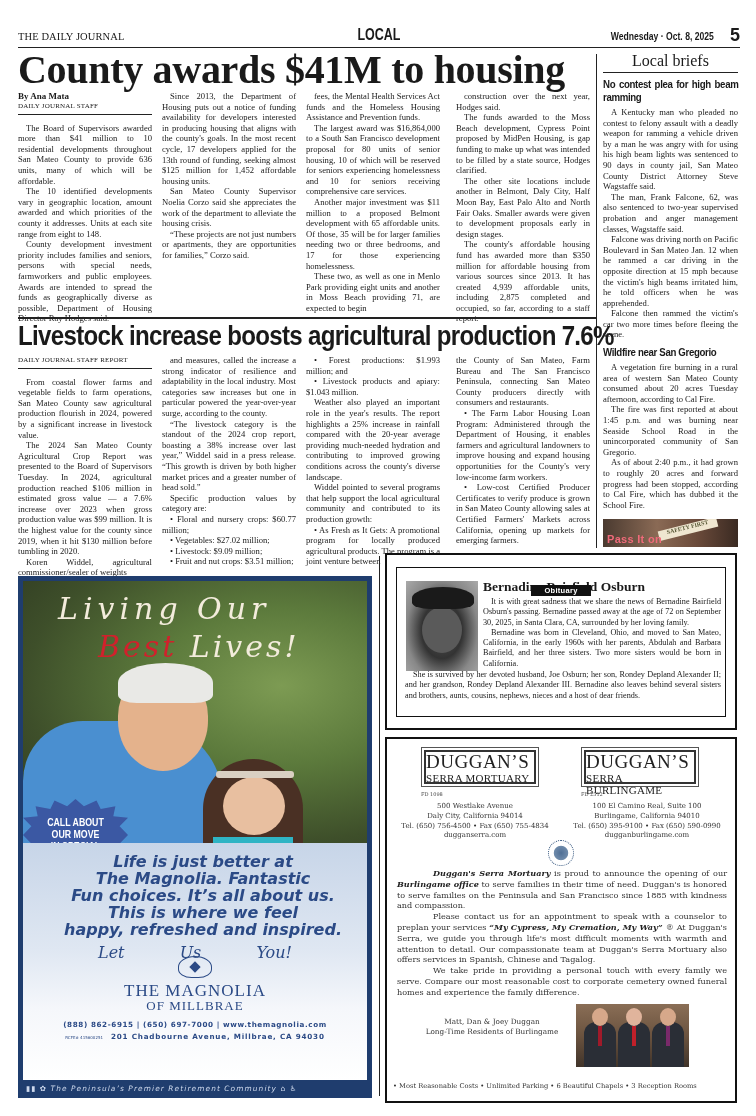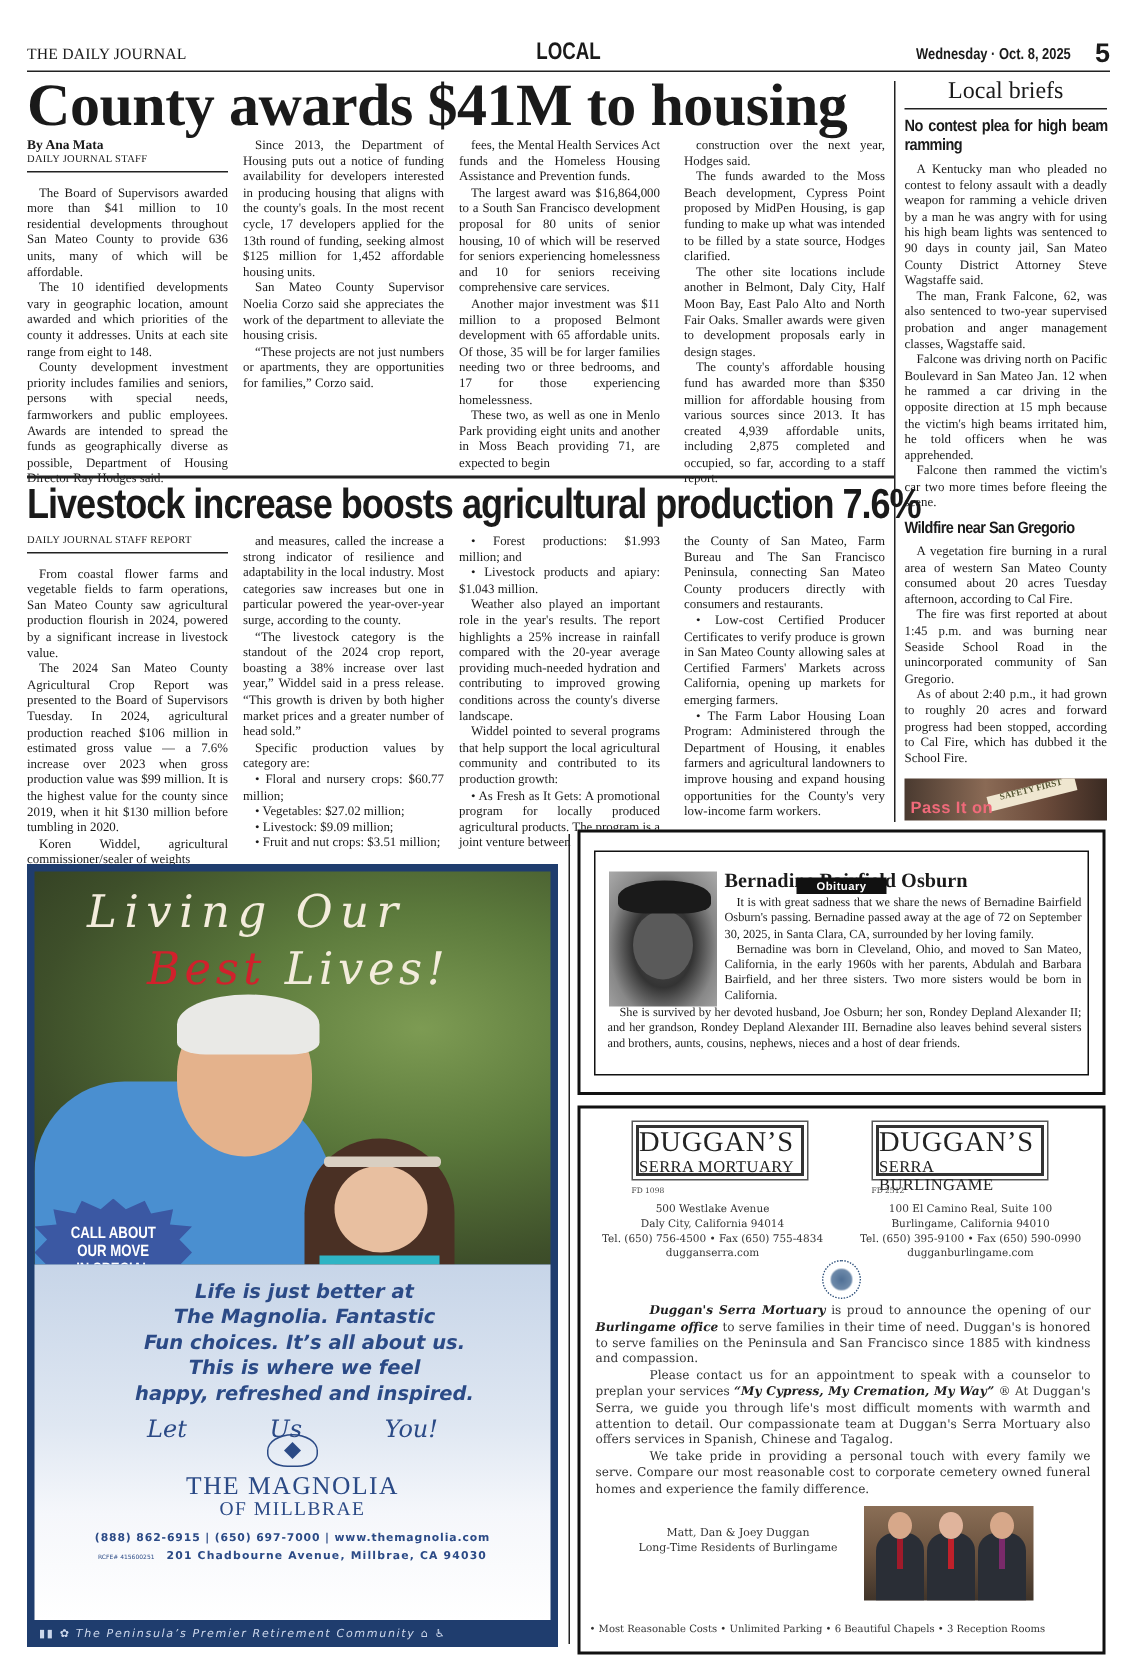--- a/index.html
+++ b/index.html
@@ -52,21 +52,21 @@
   .girl { position: absolute; left: 175px; top: 178px; width: 110px; height: 100px; }
   .girl .hairg { position: absolute; left: 5px; top: 0; width: 100px; height: 100px; background: #4a3024; border-radius: 50% 50% 10% 10%; }
   .girl .face { position: absolute; left: 25px; top: 18px; width: 62px; height: 58px; background: #e8bfa0; border-radius: 50%; }
   .girl .band { position: absolute; left: 18px; top: 12px; width: 78px; height: 7px; background: #d9cfc2; border-radius: 3px; }
   .girl .top { position: absolute; left: 15px; top: 78px; width: 80px; height: 30px; background: #2fb4c4; }
   .starburst { position: absolute; left: 0; top: 218px; width: 105px; height: 72px; background: #3b58a3;
     clip-path: polygon(50% 0%, 58% 10%, 70% 2%, 74% 14%, 88% 10%, 86% 24%, 100% 26%, 92% 38%, 100% 50%, 92% 62%, 100% 74%, 86% 76%, 88% 90%, 74% 86%, 70% 98%, 58% 90%, 50% 100%, 42% 90%, 30% 98%, 26% 86%, 12% 90%, 14% 76%, 0% 74%, 8% 62%, 0% 50%, 8% 38%, 0% 26%, 14% 24%, 12% 10%, 26% 14%, 30% 2%, 42% 10%);
     color: #fff; font-family: "Liberation Sans", sans-serif; font-weight: bold; font-size: 11px; line-height: 12px; text-align: center; padding-top: 17px; }
   .starburst span { display: block; transform: scaleX(0.8); }
   .mag-body { position: absolute; left: 5px; top: 267px; width: 344px; height: 237px; background: linear-gradient(180deg, #c7d5e8 0%, #dfe7f2 45%, #f5f7fb 70%, #ffffff 100%); text-align: center; }
-  .mag-copy { margin-top: 10px; font-family: "DejaVu Sans", sans-serif; font-style: italic; font-weight: bold; font-size: 13px; line-height: 17px; color: #2b4a86; margin-left: 16px; }
+  .mag-copy { margin-top: 10px; font-family: "DejaVu Sans", sans-serif; font-style: italic; font-weight: bold; font-size: 16px; line-height: 17px; color: #2b4a86; margin-left: 16px; }
   .mag-letus { margin-top: 5px; font-family: "DejaVu Serif", serif; font-style: italic; font-size: 16px; color: #2b4a86; word-spacing: 50px; }
   .mag-flower { width: 34px; height: 22px; margin: 0 auto; border: 1px solid #2b4a86; border-radius: 50% 50% 40% 40%; position: relative; top: -6px; }
   .mag-flower::after { content: ""; position: absolute; left: 12px; top: 6px; width: 8px; height: 8px; background: #2b4a86; transform: rotate(45deg); }
   .mag-name { font-family: "Liberation Serif", serif; font-size: 17px; color: #2b4a86; letter-spacing: 1px; line-height: 17px; margin-top: -2px; }
   .mag-sub { font-family: "Liberation Serif", serif; font-size: 13px; color: #2b4a86; letter-spacing: 1px; line-height: 14px; }
   .mag-contact { margin-top: 7px; font-family: "DejaVu Sans", sans-serif; font-weight: bold; font-size: 7.2px; color: #2b4a86; letter-spacing: 0.6px; }
   .mag-addr { margin-top: 3px; font-family: "DejaVu Sans", sans-serif; font-weight: bold; font-size: 7.2px; color: #2b4a86; letter-spacing: 0.8px; }
   .mag-addr small { font-size: 4px; font-weight: normal; margin-right: 8px; letter-spacing: 0; }
   .mag-footer { position: absolute; left: 0; bottom: 0; width: 354px; height: 18px; background: #1f3d6e; color: #cdd8ec; font-family: "DejaVu Sans", sans-serif; font-style: italic; font-size: 7.4px; line-height: 18px; letter-spacing: 1.1px; padding-left: 8px; white-space: nowrap; }
 
@@ -179,22 +179,22 @@
 </div>
 <div class="col" style="left:306px; top:355px; width:134px;">
   <p>• Forest productions: $1.993 million; and</p>
   <p>• Livestock products and apiary: $1.043 million.</p>
   <p>Weather also played an important role in the year's results. The report highlights a 25% increase in rainfall compared with the 20-year average providing much-needed hydration and contributing to improved growing conditions across the county's diverse landscape.</p>
   <p>Widdel pointed to several programs that help support the local agricultural community and contributed to its production growth:</p>
   <p>• As Fresh as It Gets: A promotional program for locally produced agricultural products. The program is a joint venture between</p>
 </div>
 <div class="col" style="left:456px; top:355px; width:134px;">
   <p style="text-indent:0">the County of San Mateo, Farm Bureau and The San Francisco Peninsula, connecting San Mateo County producers directly with consumers and restaurants.</p>
+  <p>• The Farm Labor Housing Loan Program: Administered through the Department of Housing, it enables farmers and agricultural landowners to improve housing and expand housing opportunities for the County's very low-income farm workers.</p>
   <p>• Low-cost Certified Producer Certificates to verify produce is grown in San Mateo County allowing sales at Certified Farmers' Markets across California, opening up markets for emerging farmers.</p>
-  <p>• The Farm Labor Housing Loan Program: Administered through the Department of Housing, it enables farmers and agricultural landowners to improve housing and expand housing opportunities for the County's very low-income farm workers.</p>
 </div>
 
 <div class="abs mag">
   <div class="mag-photo">
     <div class="man">
       <div class="shirt"></div>
         <div class="head"></div>
         <div class="hair"></div>
     </div>
     <div class="girl">

